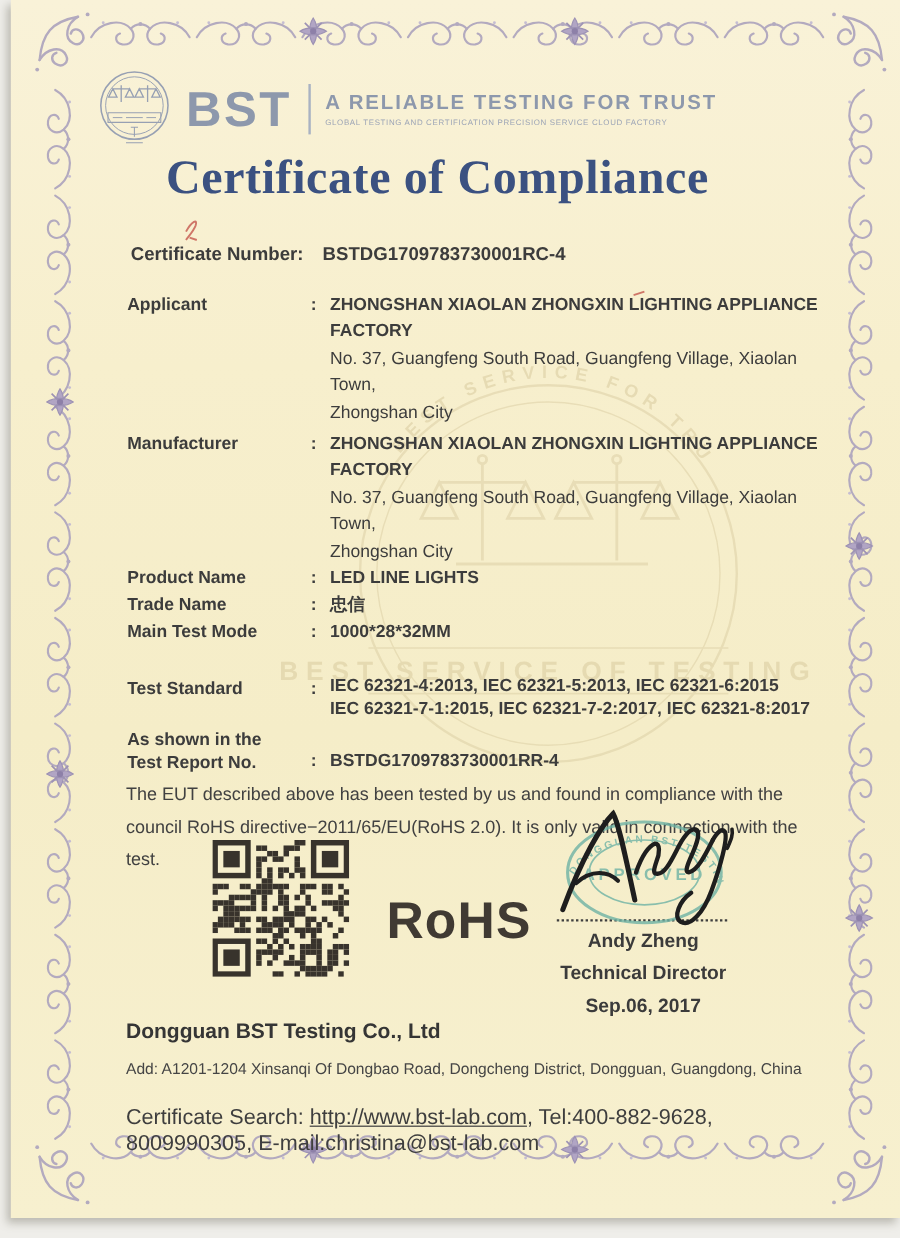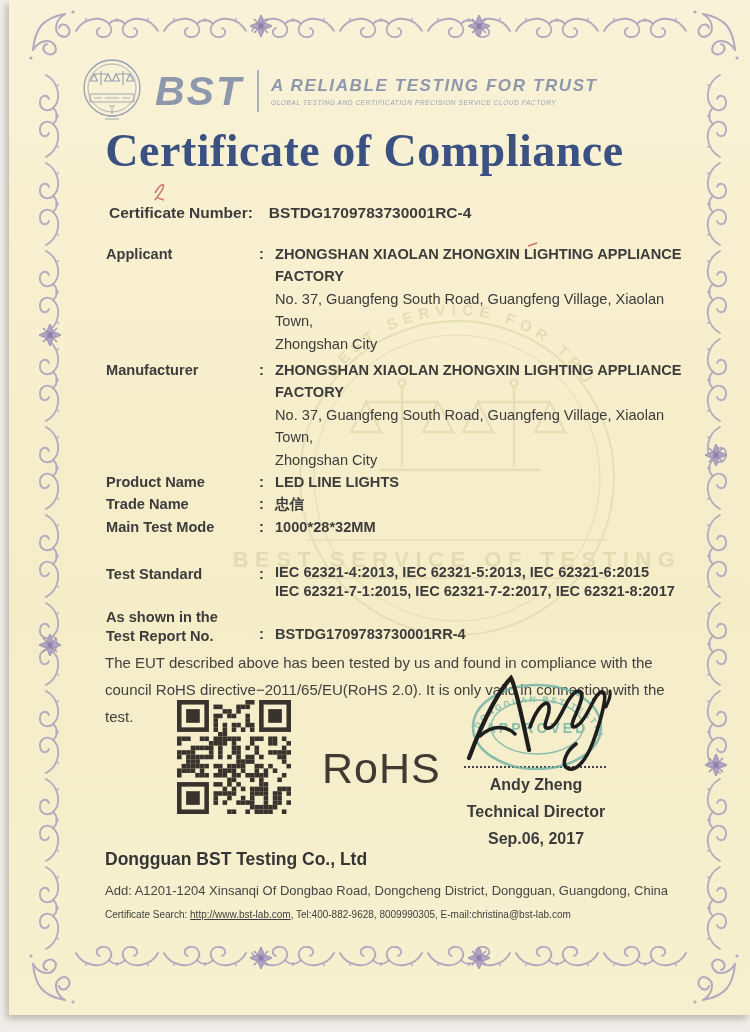--- a/index.html
+++ b/index.html
@@ -13,33 +13,33 @@
     position:absolute;left:9px;top:0;right:0;bottom:17px;
     background:linear-gradient(180deg,#f9f2d8 0%,#f7efcd 30%,#f5edc8 60%,#f7f0cf 100%);
     box-shadow:-3px 4px 7px rgba(90,85,70,.35);
   }
   svg.layer{position:absolute;left:0;top:0;pointer-events:none;}
   #bgsvg{z-index:1;}
   #fgsvg{z-index:5;}
   .content{position:absolute;inset:0;z-index:3;color:#3c3c3c;}
 
   
-  .logo-row{position:absolute;left:72px;top:58px;display:flex;align-items:center;font-style:italic;}
+  .logo-row{position:absolute;left:72px;top:58px;display:flex;align-items:center;}
   .logo-abbr{
     font-size:41px;font-weight:bold;color:#8d98ac;letter-spacing:2px;
     margin-left:12px;line-height:1;
   }
   .logo-divider{width:2px;height:42px;background:#a9b2c2;margin:0 12px 0 14px;}
   .logo-tagline{font-size:17px;font-weight:bold;color:#8d98ac;letter-spacing:1.6px;line-height:1.15;}
   .logo-subtagline{font-size:6.6px;color:#9ba4b6;letter-spacing:.55px;margin-top:3px;}
 
   .title{
     position:absolute;left:0;right:30px;top:124px;text-align:center;
     font-family:"Liberation Serif","DejaVu Serif",serif;
-    font-size:46px;font-weight:bold;color:#3b5181;letter-spacing:.5px;
+    font-size:40px;font-weight:bold;color:#3b5181;letter-spacing:.5px;
   }
 
   .certnum{position:absolute;left:100px;top:204px;font-size:15.5px;font-weight:bold;display:flex;align-items:flex-end;}
   .certnum .cv{margin-left:16px;}
 
   
   #fields{position:absolute;left:97px;top:243px;right:62px;font-size:14.6px;}
   .frow{display:flex;align-items:flex-start;}
   .frow .lbl{width:153px;font-weight:bold;line-height:22.4px;white-space:pre-line;flex:none;}
   .frow .cln{width:16px;font-weight:bold;line-height:22.4px;flex:none;}
@@ -52,31 +52,31 @@
   .frow.middle{margin-top:8px;align-items:flex-end;}
   .frow.middle .lbl{line-height:18.5px;}
 
   .statement{
     position:absolute;left:96px;top:617px;width:586px;
     font-size:15px;line-height:27px;color:#414141;margin-top:32px;
   }
 
   .rohs{
     position:absolute;left:313px;top:744px;
-    font-size:43px;font-weight:400;color:#403a33;letter-spacing:1px;
+    font-size:43px;font-weight:700;color:#403a33;letter-spacing:1px;
   }
 
   .dotline{position:absolute;left:455px;top:766px;width:142px;border-top:2.4px dotted #3f3f3f;}
   .sigblock{position:absolute;left:442px;top:776px;width:170px;text-align:center;font-weight:bold;font-size:16px;color:#3b3b3b;}
   .sigblock div{margin-bottom:9px;}
 
   .footer{position:absolute;left:96px;top:849px;right:50px;color:#3d3d3d;}
   .f-company{font-size:17.5px;font-weight:bold;color:#353535;}
   .f-address{font-size:13px;margin-top:13px;color:#454545;}
-  .f-search{font-size:10px;margin-top:11px;color:#3e3e3e;}
+  .f-search{font-size:18px;margin-top:23px;color:#3e3e3e;}
   .f-url{text-decoration:underline;cursor:pointer;}
 </style>
 </head>
 <body>
 
 <div class="page">
 
   <svg id="bgsvg" class="layer" width="750" height="1032" viewBox="0 0 750 1032">
     <defs>
       <g id="su" stroke="#b3aabf" fill="none" stroke-width="1.8" stroke-linecap="round">

